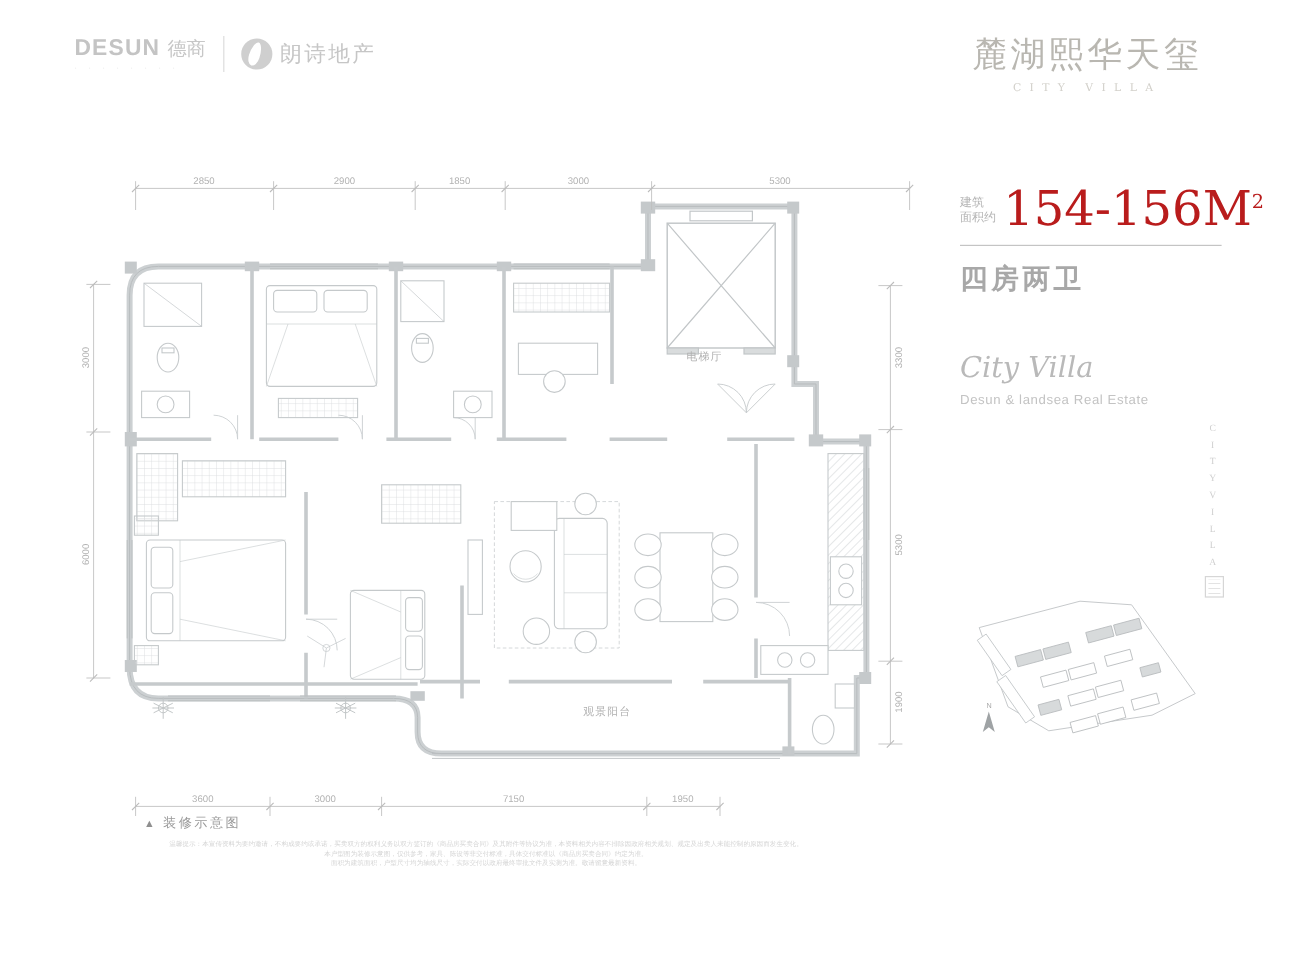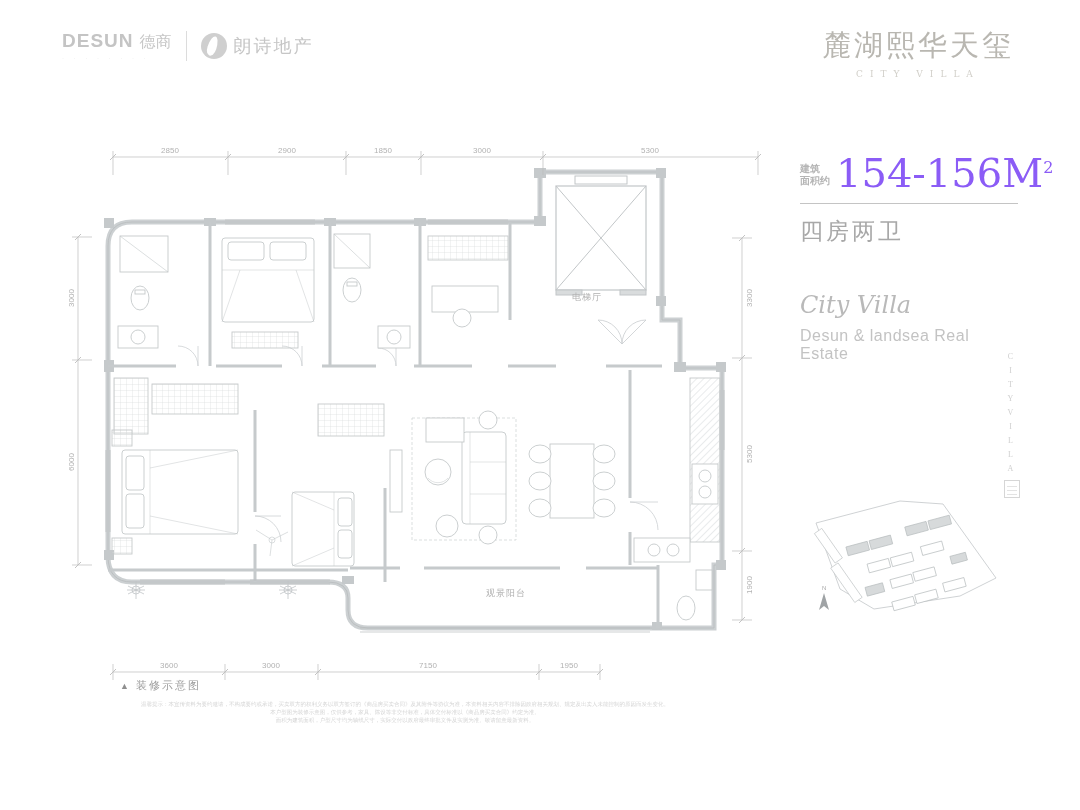--- a/index.html
+++ b/index.html
@@ -10,33 +10,33 @@
   .desun{display:flex;flex-direction:column;}
   .desun-row{display:flex;align-items:baseline;gap:6px;}
   .desun-en{font-size:19px;font-weight:bold;letter-spacing:1px;color:#c4c4c4;}
   .desun-cn{font-size:16px;color:#c7c7c7;text-align:right;}
   .desun-sub{font-size:6px;letter-spacing:4px;color:#dedede;margin-top:2px;}
   .logo-div{width:1px;height:30px;background:#dcdcdc;}
   .landsea{display:flex;align-items:center;gap:7px;}
   .landsea-mark{width:26px;height:26px;border-radius:50%;background:#cfcfcf;position:relative;overflow:hidden;}
   .landsea-mark:before{content:"";position:absolute;left:7px;top:3px;width:9px;height:20px;background:#fff;border-radius:50% 50% 50% 50%/60% 60% 40% 40%;transform:rotate(18deg);}
   .landsea-cn{font-size:18px;color:#c6c6c6;letter-spacing:2px;}
-  .brand{position:absolute;right:66px;top:26px;text-align:center;}
+  .brand{position:absolute;right:78px;top:26px;text-align:center;}
   .brand-title{font-family:"DejaVu Serif","Liberation Serif",serif;font-size:29px;letter-spacing:3px;color:#b9b7b1;}
   .brand-sub{font-family:"DejaVu Serif","Liberation Serif",serif;font-size:9px;letter-spacing:7px;color:#d2d0ca;margin-top:3px;}
   
   .info{position:absolute;left:800px;top:148px;width:218px;color:#a2a2a2;}
   .area-row{display:flex;align-items:flex-end;gap:6px;}
-  .area-prefix{font-size:10px;line-height:12px;color:#b5b5b5;padding-bottom:6px;white-space:nowrap;font-weight:bold;}
-  .area-big{font-family:"DejaVu Serif","Liberation Serif",serif;font-size:40px;line-height:40px;color:#8b5cf6;white-space:nowrap;}
+  .area-prefix{font-size:10px;line-height:12px;color:#b5b5b5;padding-bottom:6px;white-space:nowrap;}
+  .area-big{font-family:"DejaVu Serif","Liberation Serif",serif;font-size:40px;line-height:40px;color:#b91c1c;white-space:nowrap;}
   .area-big sup{font-size:16px;}
   .info-rule{height:1px;background:#c4c4c4;margin:10px 0 12px 0;}
-  .rooms{font-size:23px;letter-spacing:3px;color:#a8a8a8;}
+  .rooms{font-size:23px;letter-spacing:3px;color:#a8a8a8;font-weight:bold;}
   .tagline{font-family:"DejaVu Serif","Liberation Serif",serif;font-style:italic;font-size:24px;color:#b9b9b9;margin-top:44px;}
-  .tagline-sub{font-size:16px;color:#c3c3c3;margin-top:8px;letter-spacing:0.5px;}
+  .tagline-sub{font-size:11px;color:#c3c3c3;margin-top:8px;letter-spacing:0.5px;}
   .vert-text{position:absolute;left:1006px;top:352px;writing-mode:vertical-rl;text-orientation:upright;
              font-size:8px;letter-spacing:5px;color:#cfcfcf;font-family:"Liberation Serif",serif;}
   .seal{position:absolute;left:1004px;top:480px;width:14px;height:16px;border:1px solid #d6d6d6;}
   .seal:before{content:"";position:absolute;left:2px;top:2px;right:2px;bottom:2px;
                background:repeating-linear-gradient(0deg,#e3e3e3 0 1px,transparent 1px 4px);}
   
   .caption{position:absolute;left:120px;top:678px;width:600px;text-align:left;font-size:11px;color:#9a9a9a;letter-spacing:2px;}
   .caption .tri{font-size:9px;color:#8f8f8f;margin-right:5px;}
   .disclaimer{position:absolute;left:60px;top:700px;width:690px;text-align:center;color:#d5d5d5;font-size:5.5px;line-height:8px;}
   

